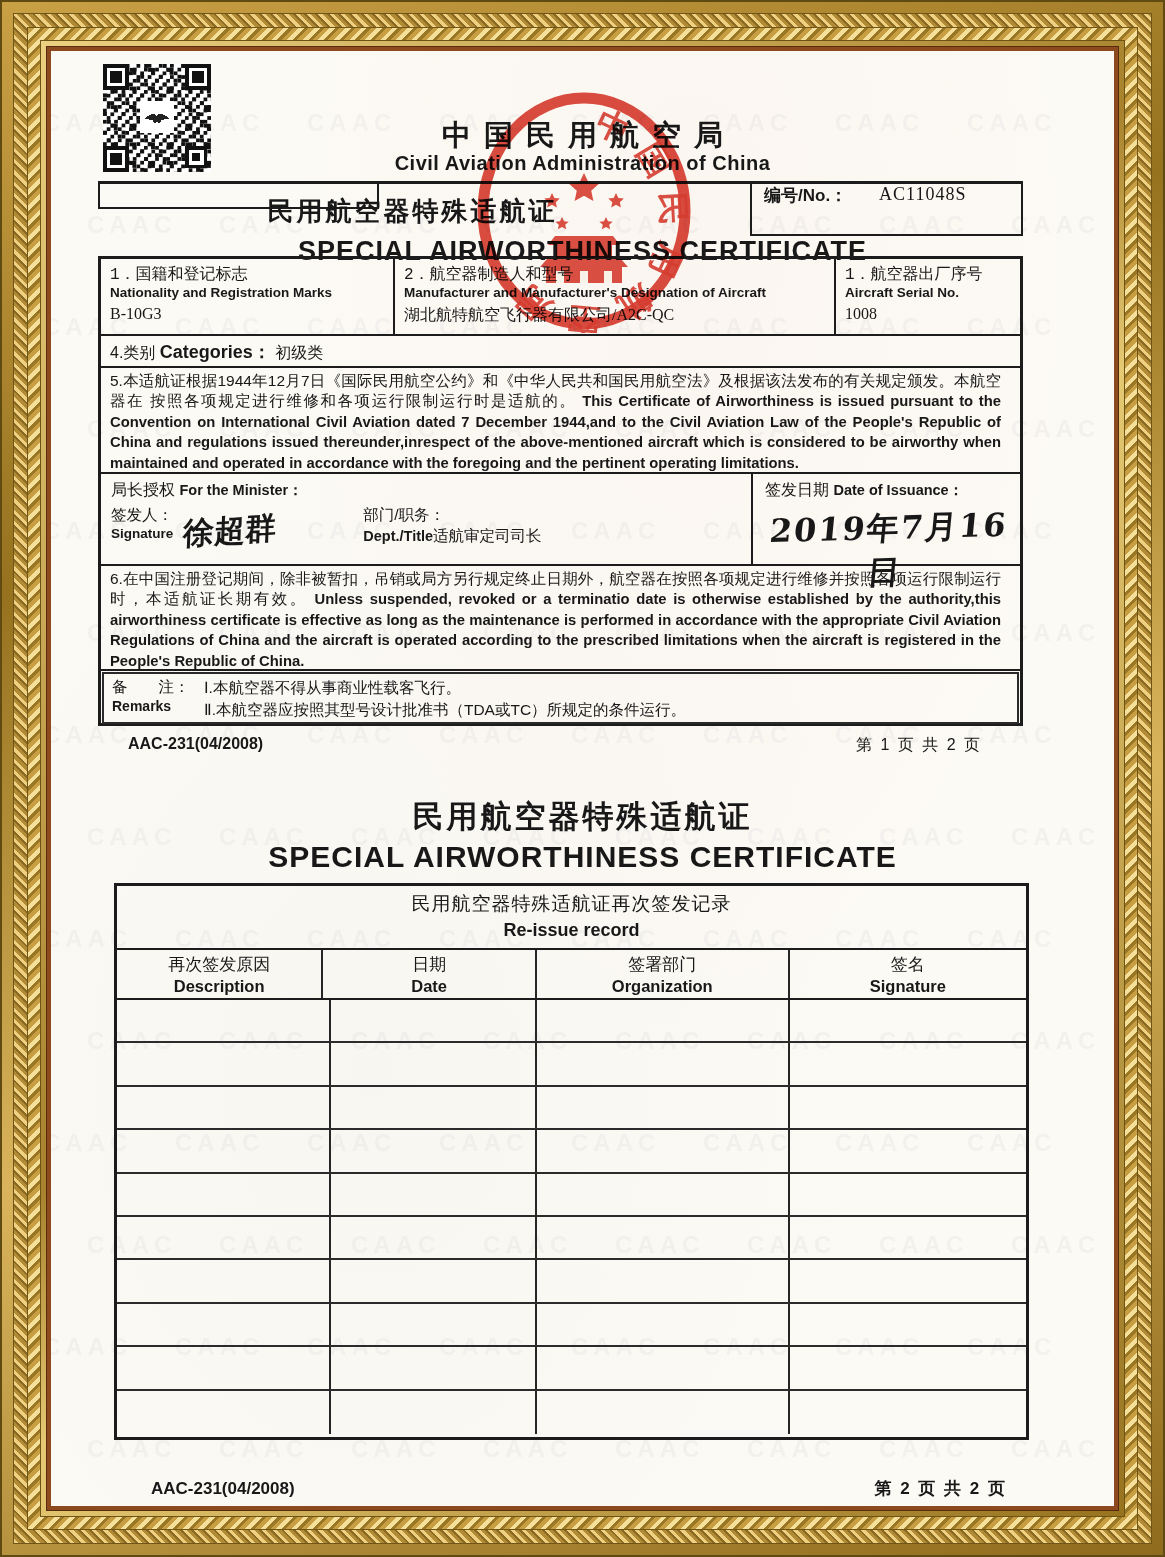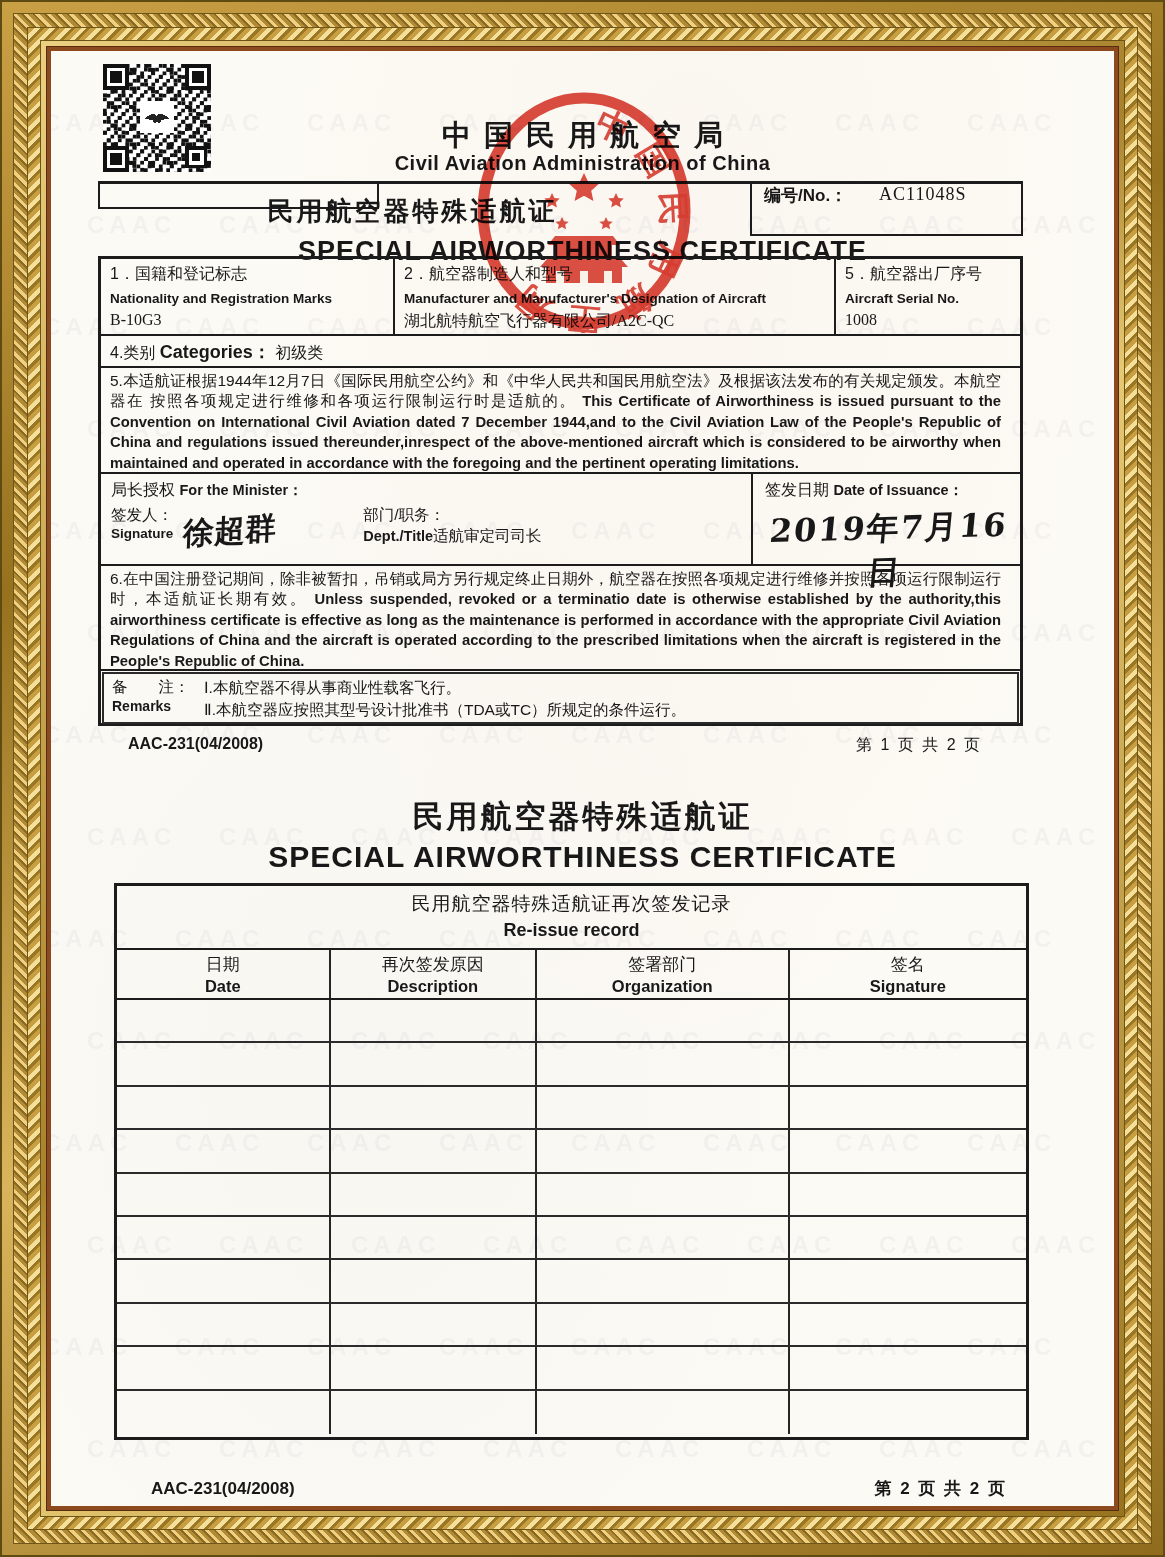--- a/index.html
+++ b/index.html
@@ -48,21 +48,21 @@
   
   .t1 { position:absolute; left:47px; top:205px; width:925px; height:470px; border:3px solid #1c1c1c; }
   .zh  { font-size:16px; }
   .enb { font-size:13.5px; font-weight:bold; line-height:1.25; }
   .val { font-size:16px; font-family:"Liberation Serif",serif; }
   .r1 { display:flex; height:77px; border-bottom:2px solid #1c1c1c; }
   .r1 .c { padding:5px 9px; }
   .c1 { width:294px; border-right:2px solid #1c1c1c; }
   .c2 { width:441px; border-right:2px solid #1c1c1c; }
   .c3 { flex:1; }
-  .c .zh { margin-bottom:6px; }
+  .c .zh { margin-bottom:0;font-family:Liberation Mono, monospace; }
   .c .val { margin-top:3px; }
   .r2 { height:32px; border-bottom:2px solid #1c1c1c; padding:4px 9px; font-size:16px; }
   .r2 b { font-size:18px; }
   .para { border-bottom:2px solid #1c1c1c; padding:3px 19px 0 9px; font-size:15.5px; line-height:20.4px; text-align:justify; }
   .r3 { height:106px; }
   .r5 { height:105px; }
   .para .en { font-weight:bold; font-size:14.8px; }
   .r4 { height:92px; border-bottom:2px solid #1c1c1c; display:flex; }
   .r4-l { width:652px; border-right:2px solid #1c1c1c; padding:6px 10px; }
   .r4-r { flex:1; padding:6px 12px; }
@@ -304,21 +304,21 @@
             <div class="zh">1．国籍和登记标志</div>
             <div class="enb">Nationality and Registration Marks</div>
             <div class="val">B-10G3</div>
           </div>
           <div class="c c2">
             <div class="zh">2．航空器制造人和型号</div>
             <div class="enb">Manufacturer and Manufacturer's Designation of Aircraft</div>
             <div class="val">湖北航特航空飞行器有限公司/A2C-QC</div>
           </div>
           <div class="c c3">
-            <div class="zh">5．航空器出厂序号</div>
+            <div class="zh">1．航空器出厂序号</div>
             <div class="enb">Aircraft Serial No.</div>
             <div class="val">1008</div>
           </div>
         </div>
 
         <div class="r2">
           <span>4.类别</span>
           <b>Categories：</b>
           <span>初级类</span>
         </div>
@@ -381,27 +381,27 @@
 
       <div class="p2-zh">民用航空器特殊适航证</div>
       <div class="p2-en">SPECIAL AIRWORTHINESS CERTIFICATE</div>
 
       <div class="t2">
         <div class="t2-title">
           <div class="tzh">民用航空器特殊适航证再次签发记录</div>
           <div class="ten">Re-issue record</div>
         </div>
         <div class="t2-head">
+          <div class="hcell rc1">
+            <div class="hzh">再次签发原因</div>
+            <div class="hen">Description</div>
+          </div>
           <div class="hcell rc0">
             <div class="hzh">日期</div>
             <div class="hen">Date</div>
-          </div>
-          <div class="hcell rc1">
-            <div class="hzh">再次签发原因</div>
-            <div class="hen">Description</div>
           </div>
           <div class="hcell rc2">
             <div class="hzh">签署部门</div>
             <div class="hen">Organization</div>
           </div>
           <div class="hcell rc3">
             <div class="hzh">签名</div>
             <div class="hen">Signature</div>
           </div>
         </div>

